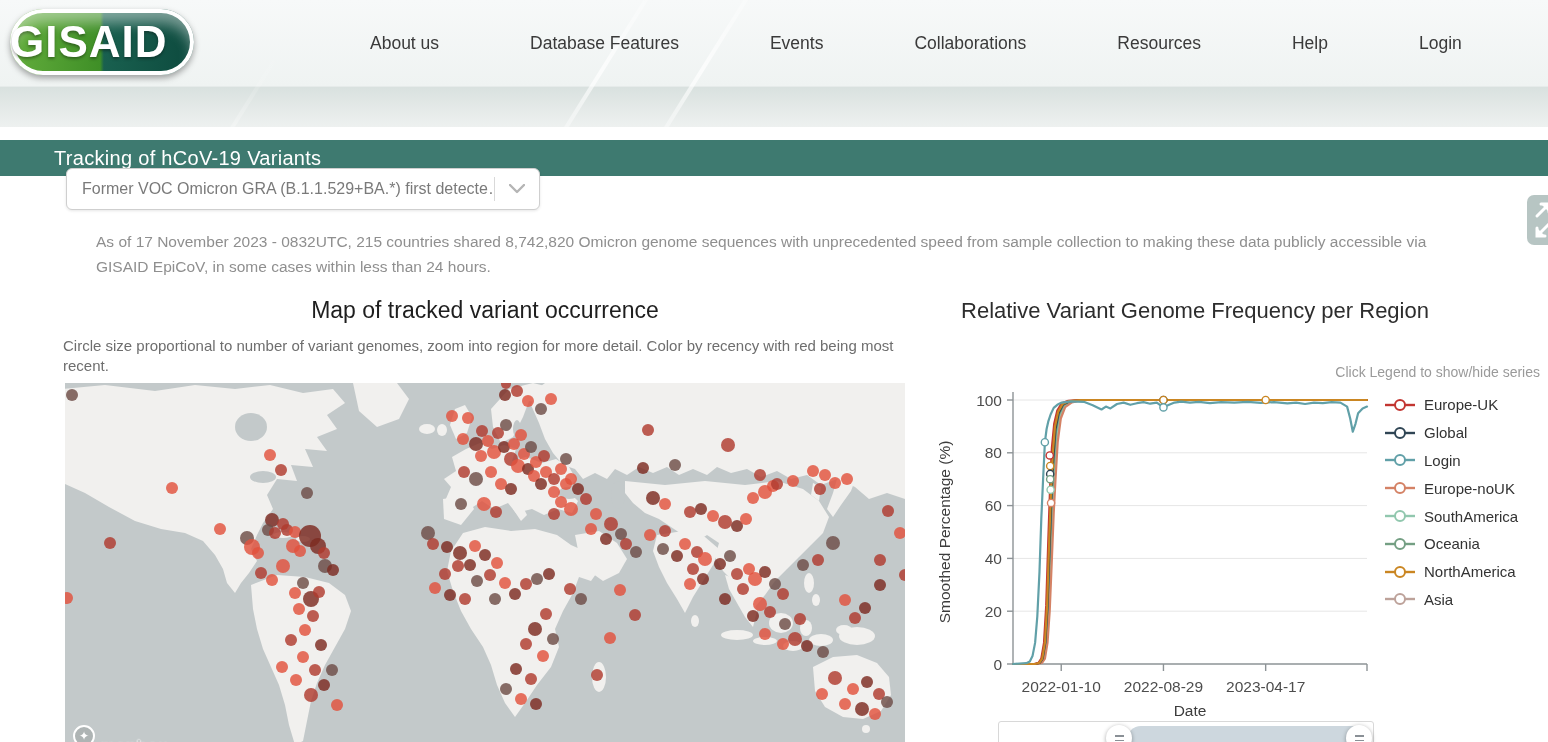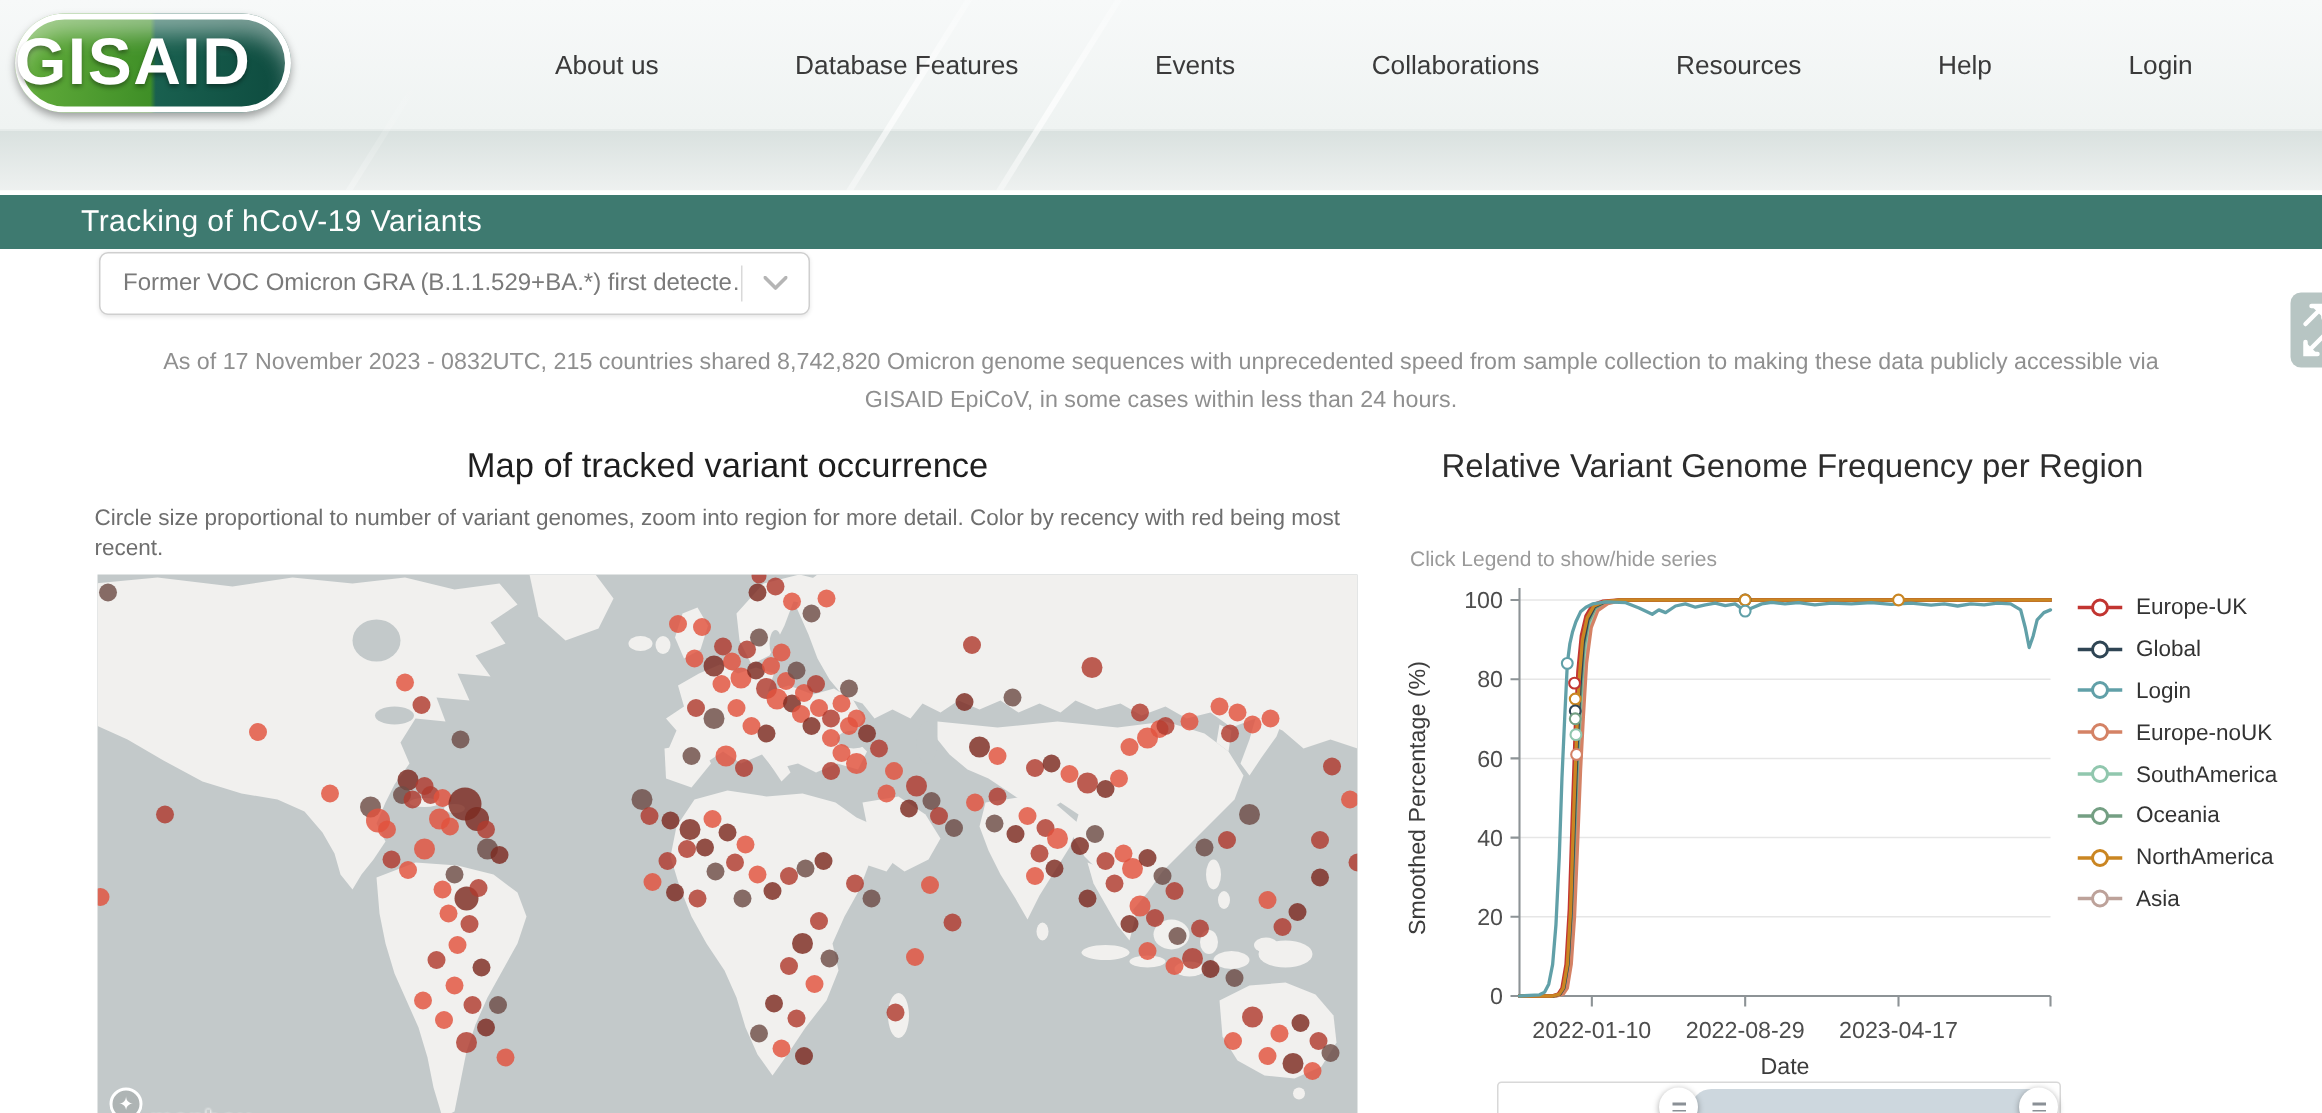--- a/index.html
+++ b/index.html
@@ -17,53 +17,53 @@
   .logo { position:absolute; left:10px; top:9px; width:184px; height:66px; border-radius:33px;
           background:linear-gradient(90deg,#63ad3c 0%,#3f8f27 49%,#19604f 51%,#0d4a3e 100%);
           box-shadow:0 3px 6px rgba(0,0,0,.35), inset 0 0 0 4px #fff, inset 0 14px 14px rgba(255,255,255,.45);
           display:flex; align-items:center; cursor:pointer; }
   .logo span { color:#fff; font-size:44px; font-weight:bold; letter-spacing:1px;
                text-shadow:0 2px 3px rgba(0,0,0,.35); }
   
   .nav { position:absolute; left:370px; top:0; height:87px; display:flex; gap:91px; align-items:center;text-align:center; }
   .nav div { font-size:17.5px; color:#3a3a3a; white-space:nowrap; cursor:pointer; }
   
-  .title-bar { position:absolute; left:0; top:130px; width:1548px; height:36px; background:#3e7a70; }
+  .title-bar { position:absolute; left:0; top:140px; width:1548px; height:36px; background:#3e7a70; }
   .title-bar h1 { color:#fff; font-size:20px; font-weight:400; line-height:36px; padding-left:54px;
                   letter-spacing:.3px; }
   
   .variant-select { position:absolute; left:66px; top:168px; width:474px; height:42px; background:#fff;
                     border:1px solid #cfcfcf; border-radius:6px; box-shadow:0 1px 3px rgba(0,0,0,.10);
                     display:flex; align-items:center; cursor:pointer; }
   .variant-select .val { flex:1; font-size:16px; color:#7a7a7a; padding-left:15px; white-space:nowrap;
                          overflow:hidden; }
   .variant-select .sep { width:1px; height:24px; background:#d9d9d9; }
   .variant-select .chev { width:44px; display:flex; align-items:center; justify-content:center; }
   
   .expand-btn { position:absolute; left:1527px; top:195px; width:28px; height:50px; border:none;
                 background:#b7c5c3; border-radius:7px; cursor:pointer; padding:2px 0 0 3px; }
   
-  .as-of { position:absolute; left:96px; top:229px; width:1356px; text-align:center;
+  .as-of { position:absolute; left:96px; top:229px; width:1356px; text-align:left;
            font-size:15.5px; line-height:25px; color:#8f8f8f; }
   
   .map-title { position:absolute; left:65px; top:297px; width:840px; text-align:center;
                font-size:23px; font-weight:400; color:#1e1e1e; }
   .map-desc { position:absolute; left:63px; top:336px; width:844px; text-align:left;
               font-size:15px; line-height:20px; color:#6e6e6e; }
   .map-wrap { position:absolute; left:65px; top:383px; width:840px; height:359px; background:#c3c9ca;
               overflow:hidden; cursor:grab; }
   .mapbox-logo { position:absolute; left:8px; top:332px; display:flex; align-items:center; gap:5px; cursor:pointer; }
   .mapbox-logo .ball { width:22px; height:22px; border-radius:50%; background:#aeb4b4; border:2px solid #fff;
                        color:#fff; font-size:12px; line-height:18px; text-align:center; }
   .mapbox-logo .word { font-size:17px; font-weight:bold; letter-spacing:.5px; color:#c6cbcb;
                        text-shadow:0 0 2px #fff, 0 0 2px #fff;margin-top:22px; }
   
   .chart-title { position:absolute; left:895px; top:296px; width:600px; text-align:center;
                  font-size:22px; color:#2d2d2d; font-weight:400; line-height:29px; }
-  .chart-sub { position:absolute; left:940px; top:364px; width:600px; text-align:left;
+  .chart-sub { position:absolute; left:940px; top:364px; width:600px; text-align:right;
                font-size:14px; color:#9a9a9a; }
   .chart-svg { position:absolute; left:935px; top:384px; }
   .legend { position:absolute; left:1385px; top:391px; }
   .legend-item { display:flex; align-items:center; gap:9px; height:27.8px; cursor:pointer; }
   .legend-item span { font-size:15px; color:#333; }
   
   .dz { position:absolute; left:998px; top:721px; width:376px; height:40px; background:#fff;
         border:1px solid #d8d8d8; border-radius:3px; }
   .dz .sel { position:absolute; left:128px; top:4px; width:238px; height:40px; background:#cdd7de;
              border-radius:14px; }

